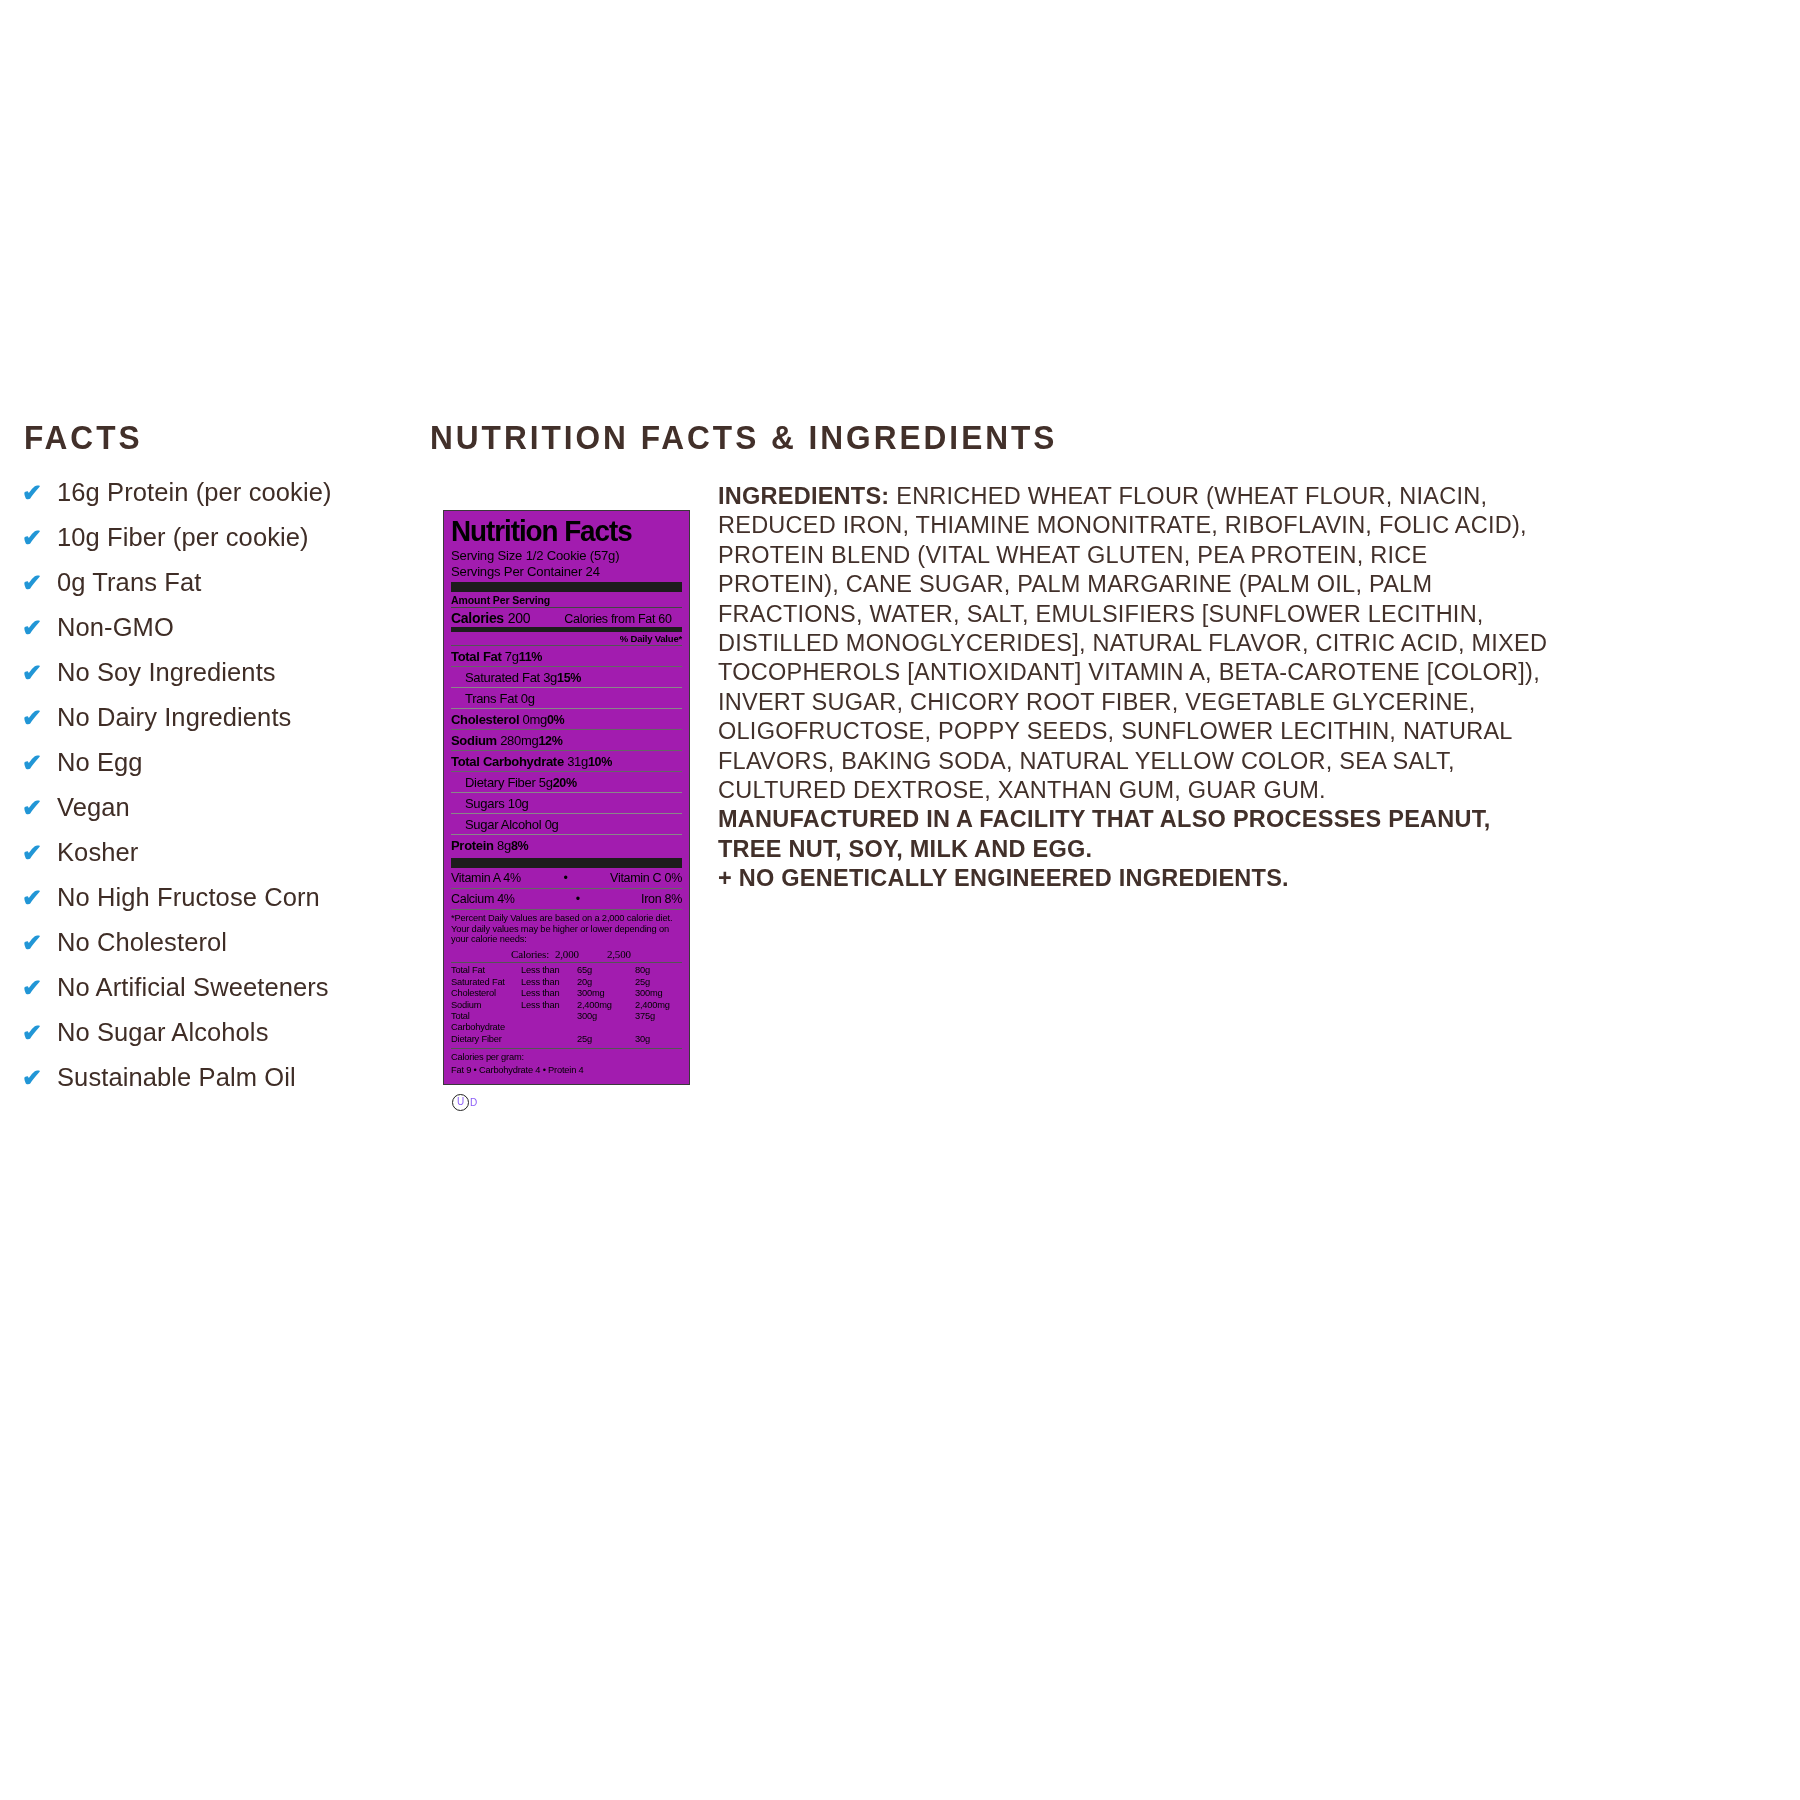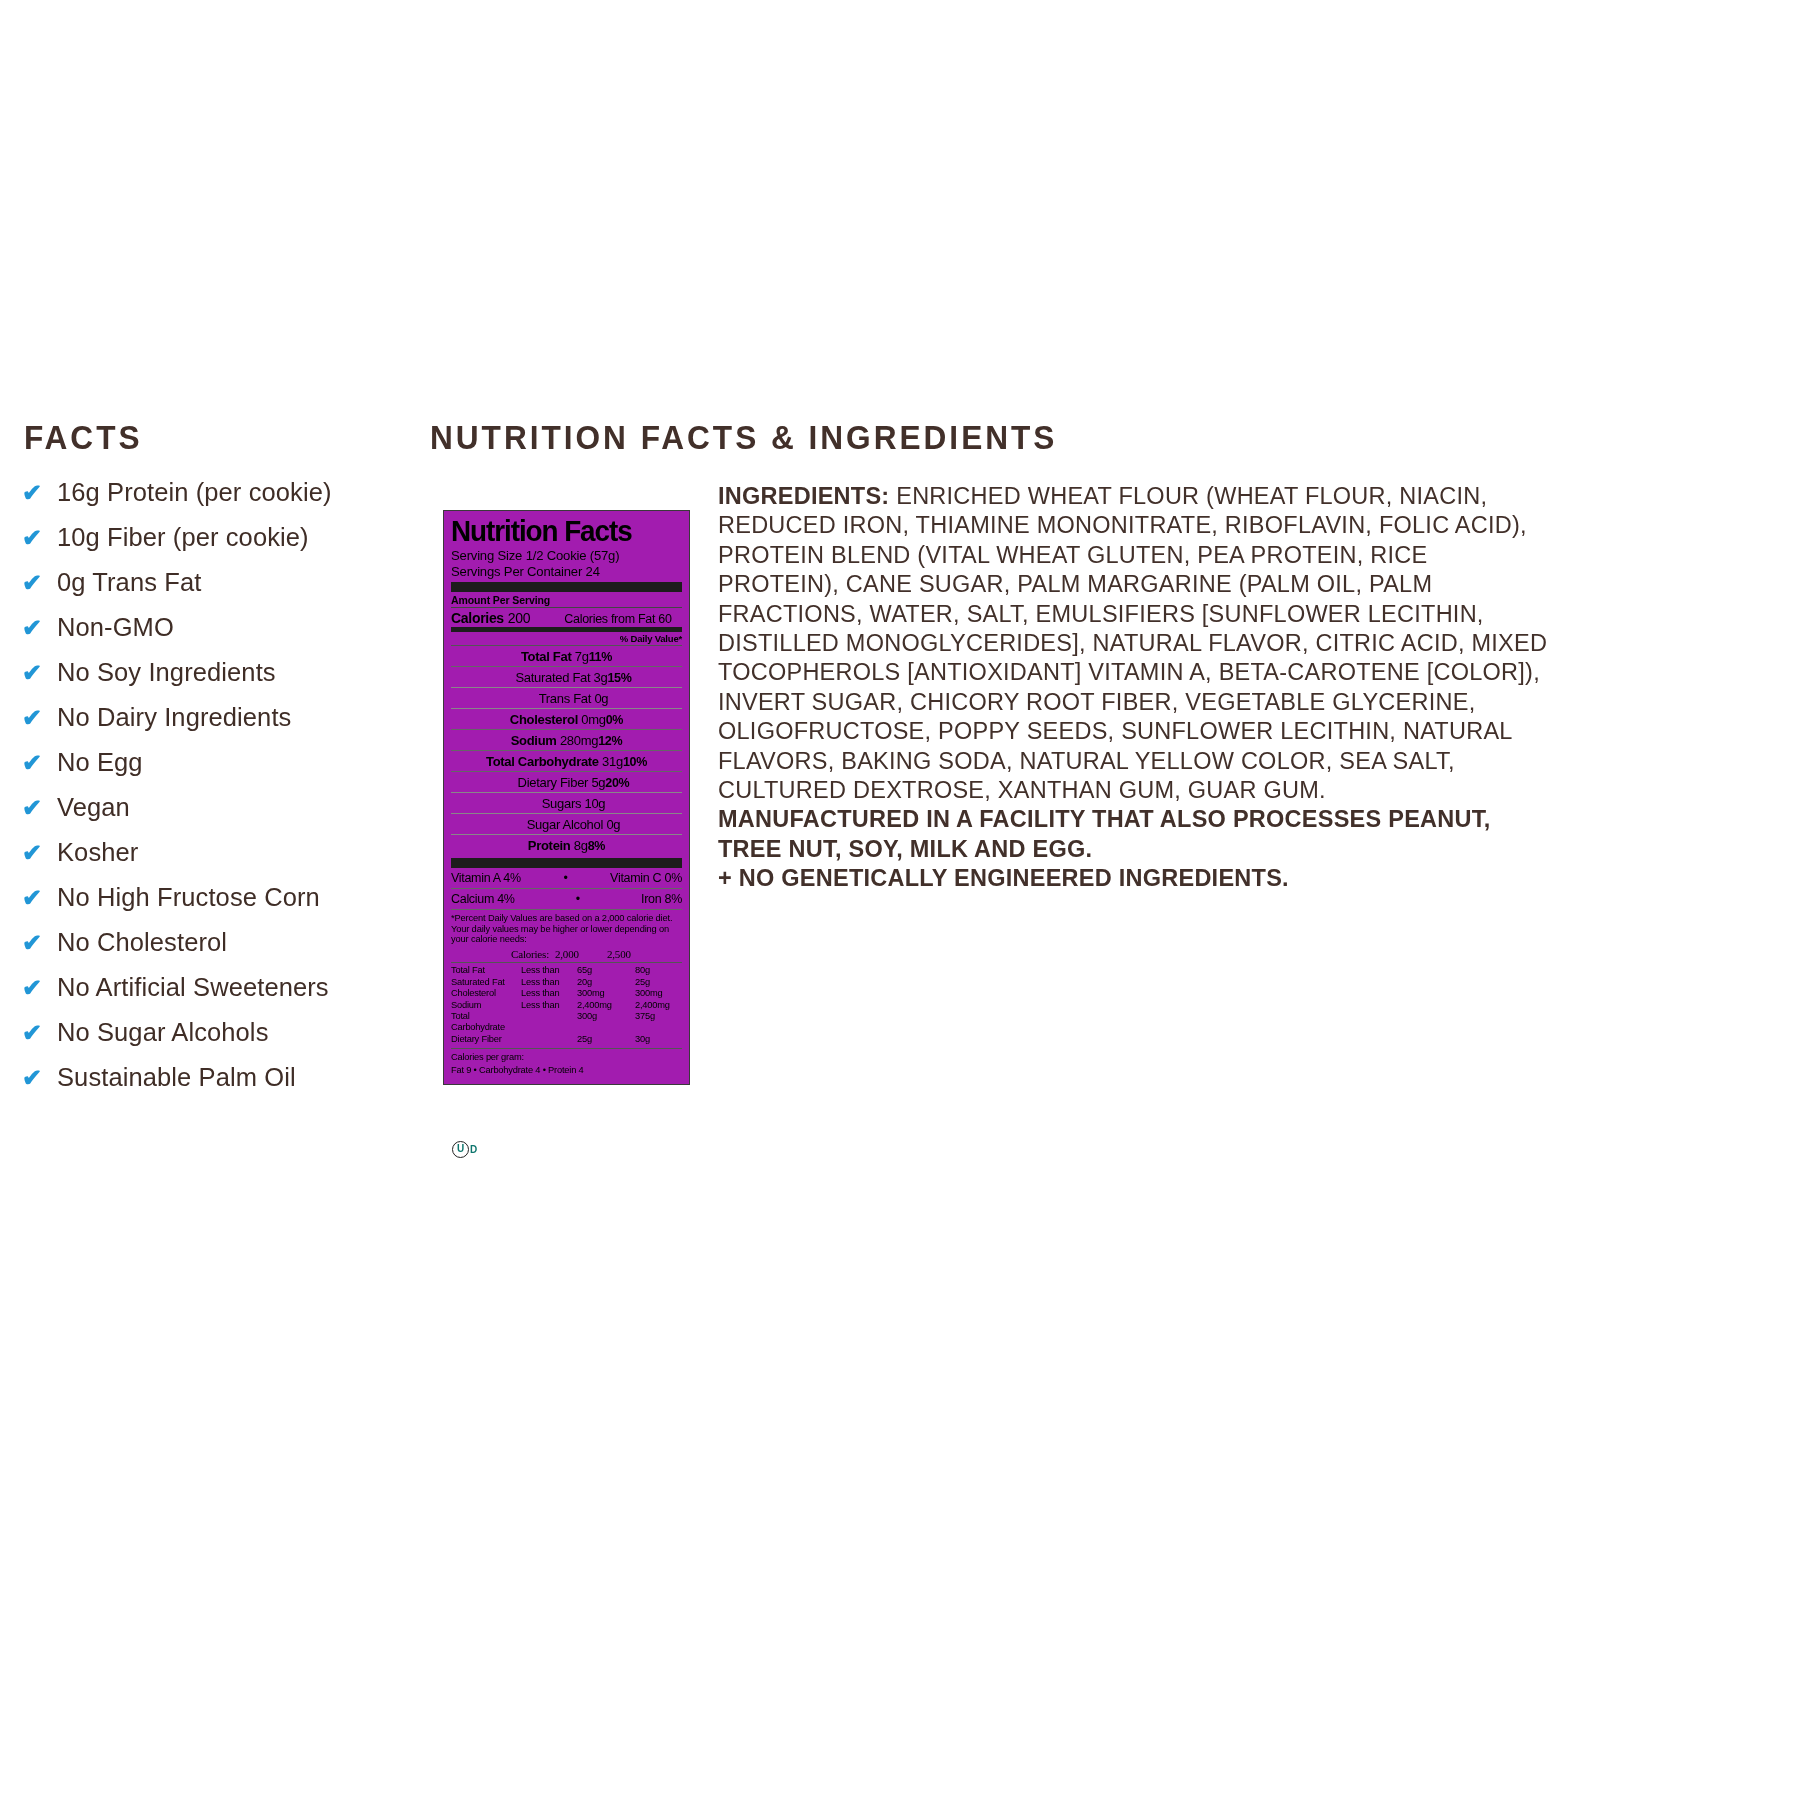--- a/index.html
+++ b/index.html
@@ -98,21 +98,21 @@
   }
   .cal-row b{font-weight:bold;margin-right:4px;}
   .cal-row .cff{margin-left:34px;font-size:12.5px;}
 
   .dv-hdr{
     text-align:right;font-size:9.5px;font-weight:bold;
     padding:1px 0 1px 0;letter-spacing:-0.2px;
     border-bottom:1px solid #555;
   }
   .nrow{
-    display:flex;justify-content:center;align-items:baseline;
+    display:flex;justify-content:flex-start;align-items:baseline;
     font-size:13px;padding:2.5px 0 2.5px 0;
     border-bottom:1px solid #666;
     letter-spacing:-0.3px;
   }
   .nrow.sub{padding-left:14px;border-bottom:1px solid #888;}
   .nrow .lbl b{font-weight:bold;}
   .nrow .pct{font-weight:bold;font-size:12.5px;}
   .nrow.nob{border-bottom:none;}
 
   .vit-row{
@@ -138,24 +138,23 @@
     display:flex;font-size:9.3px;line-height:11.4px;letter-spacing:-0.2px;
   }
   .dvt-row .n{flex:0 0 70px;}
   .dvt-row .lt{flex:0 0 56px;}
   .dvt-row .a{flex:0 0 58px;}
   .dvt-row .b{flex:0 0 52px;}
   .dvt-wrap{padding:2.5px 0 3px 0;border-bottom:1px solid #555;}
   .cpg{font-size:9.3px;line-height:11px;padding:2.5px 0 0 0;letter-spacing:-0.2px;}
 
   .ud{
-    position:absolute;left:452px;top:1141px;
-    font-size:13px;color:#0f766e;
+    position:absolute;left:452px;top:1094px;
+    font-size:13px;color:#8b5cf6;
     font-family:"Liberation Sans", sans-serif;
-    font-weight:bold;
   }
   .ud .circ{
     display:inline-block;border:1.4px solid #222;border-radius:50%;
     width:15px;height:15px;line-height:13px;text-align:center;
     font-size:10px;vertical-align:middle;
   }
   .ud .dd{font-size:10px;vertical-align:middle;margin-left:1px;}
 
   
   .ingr{

